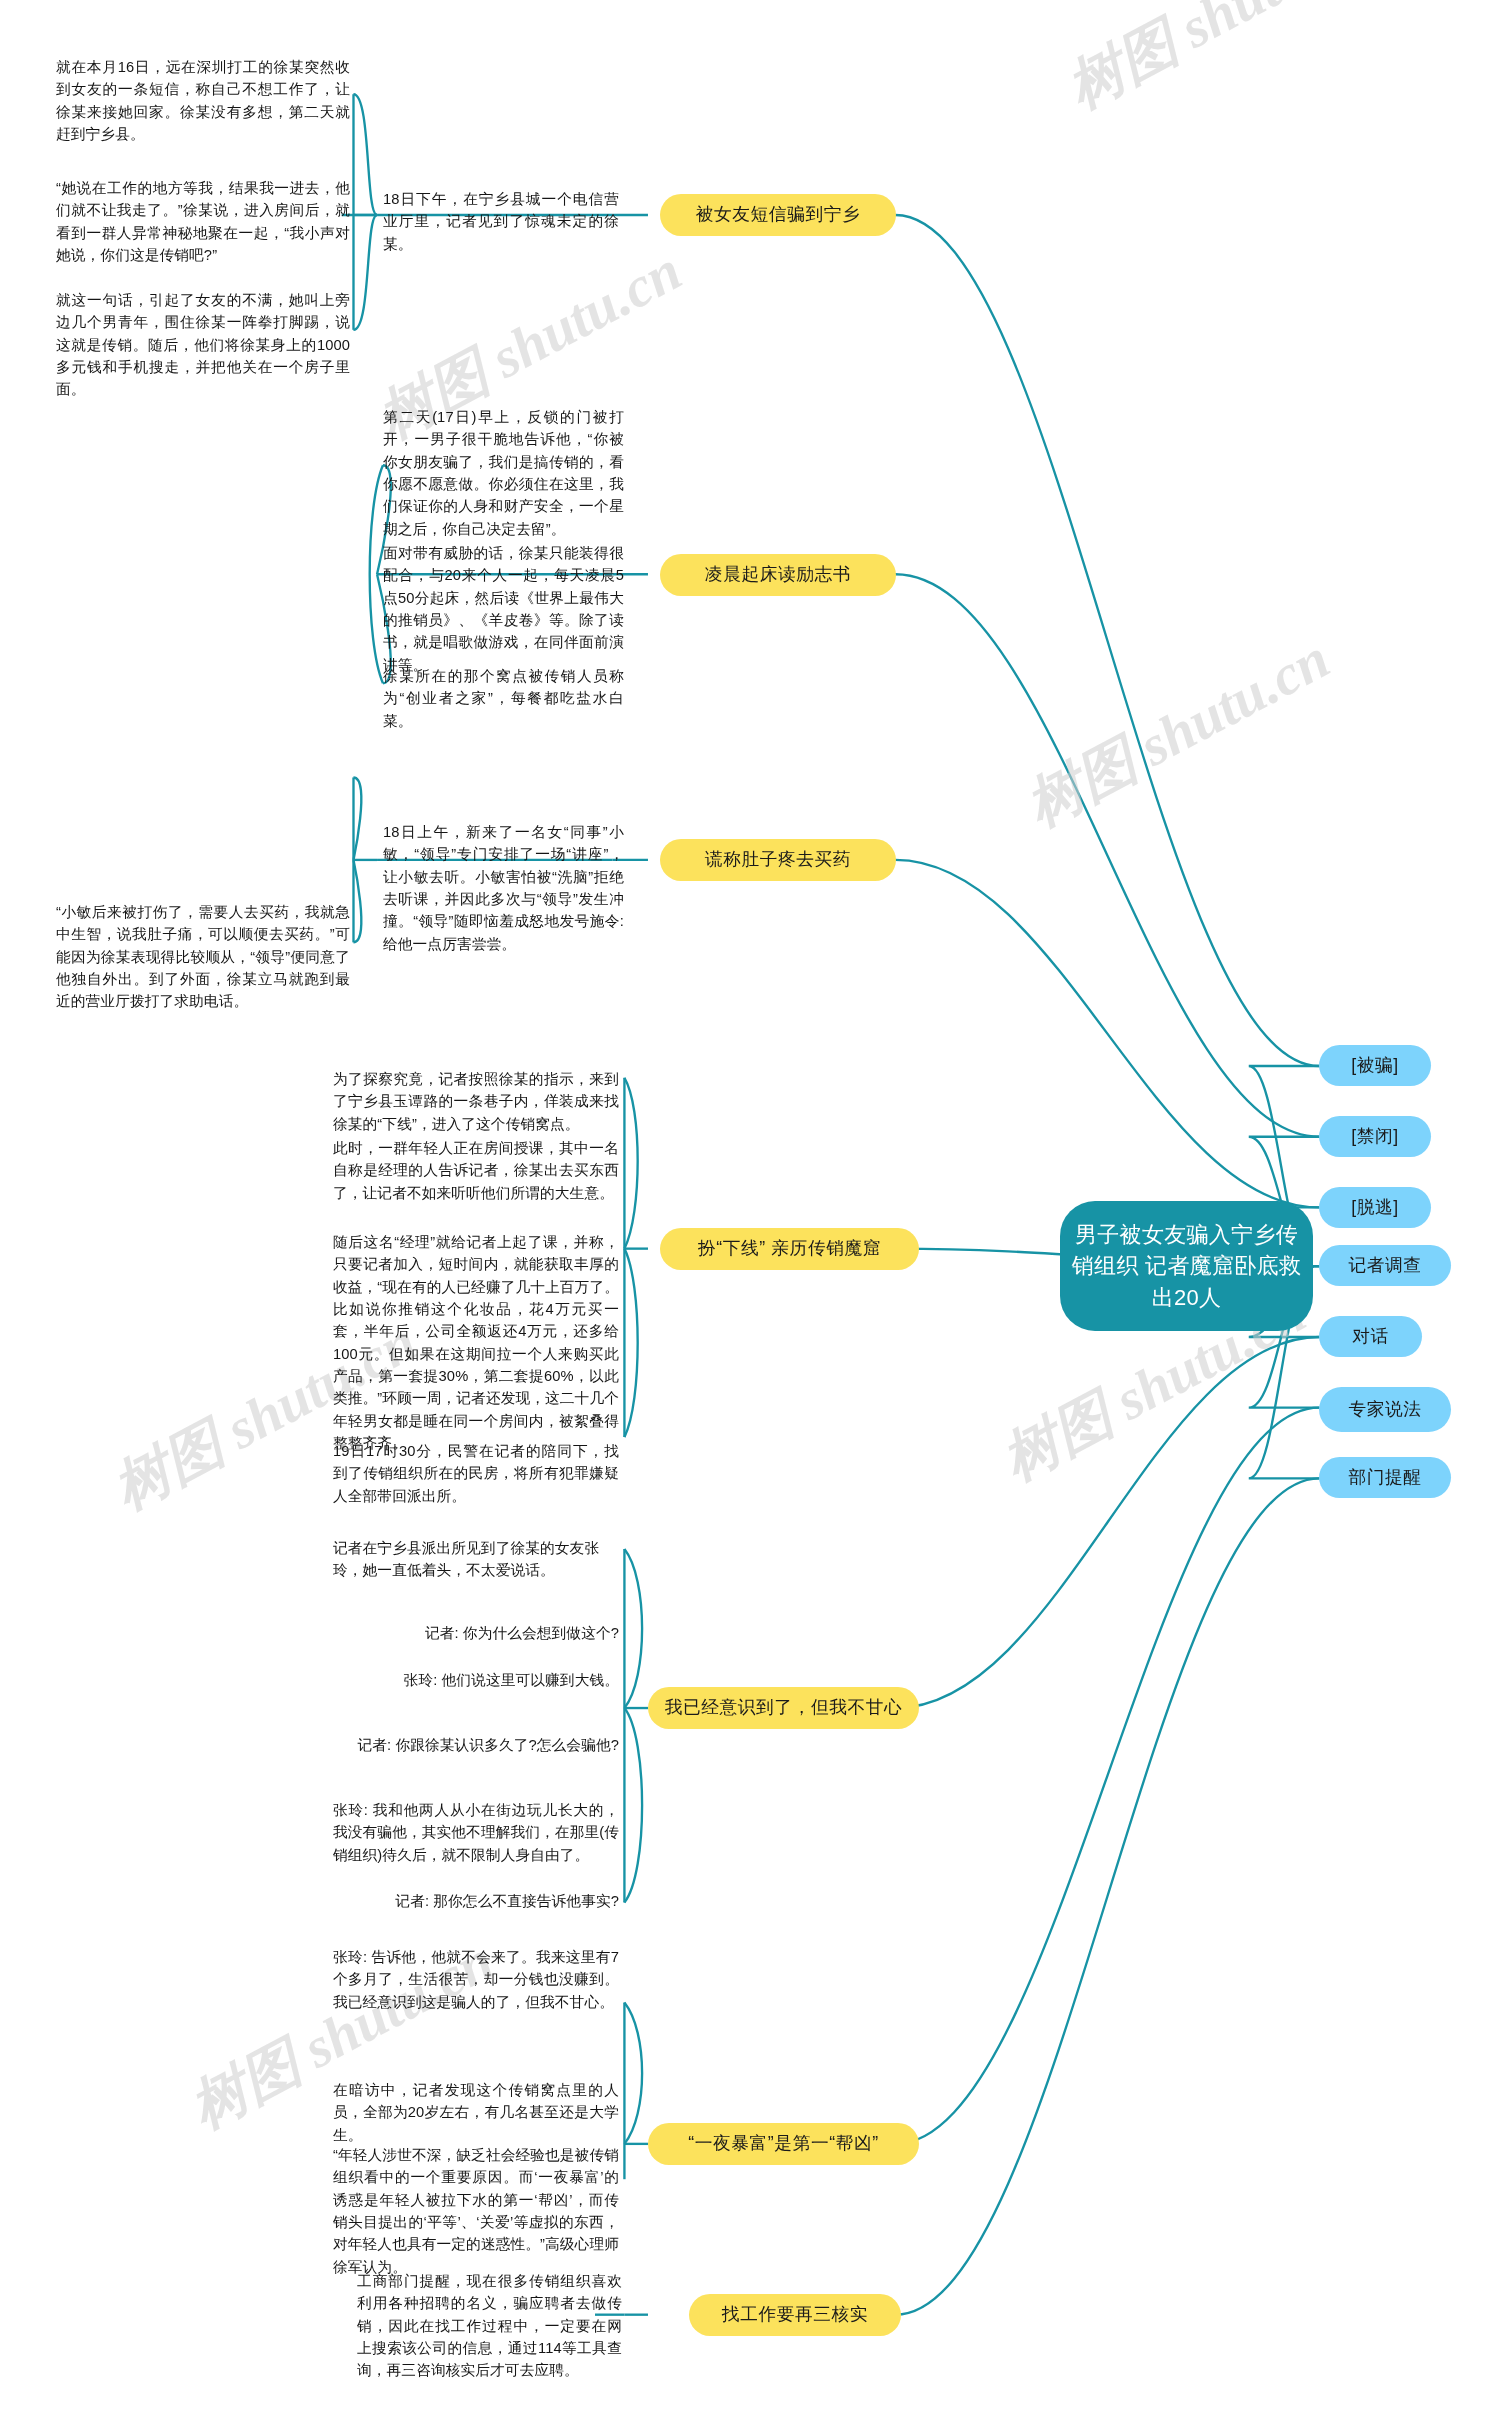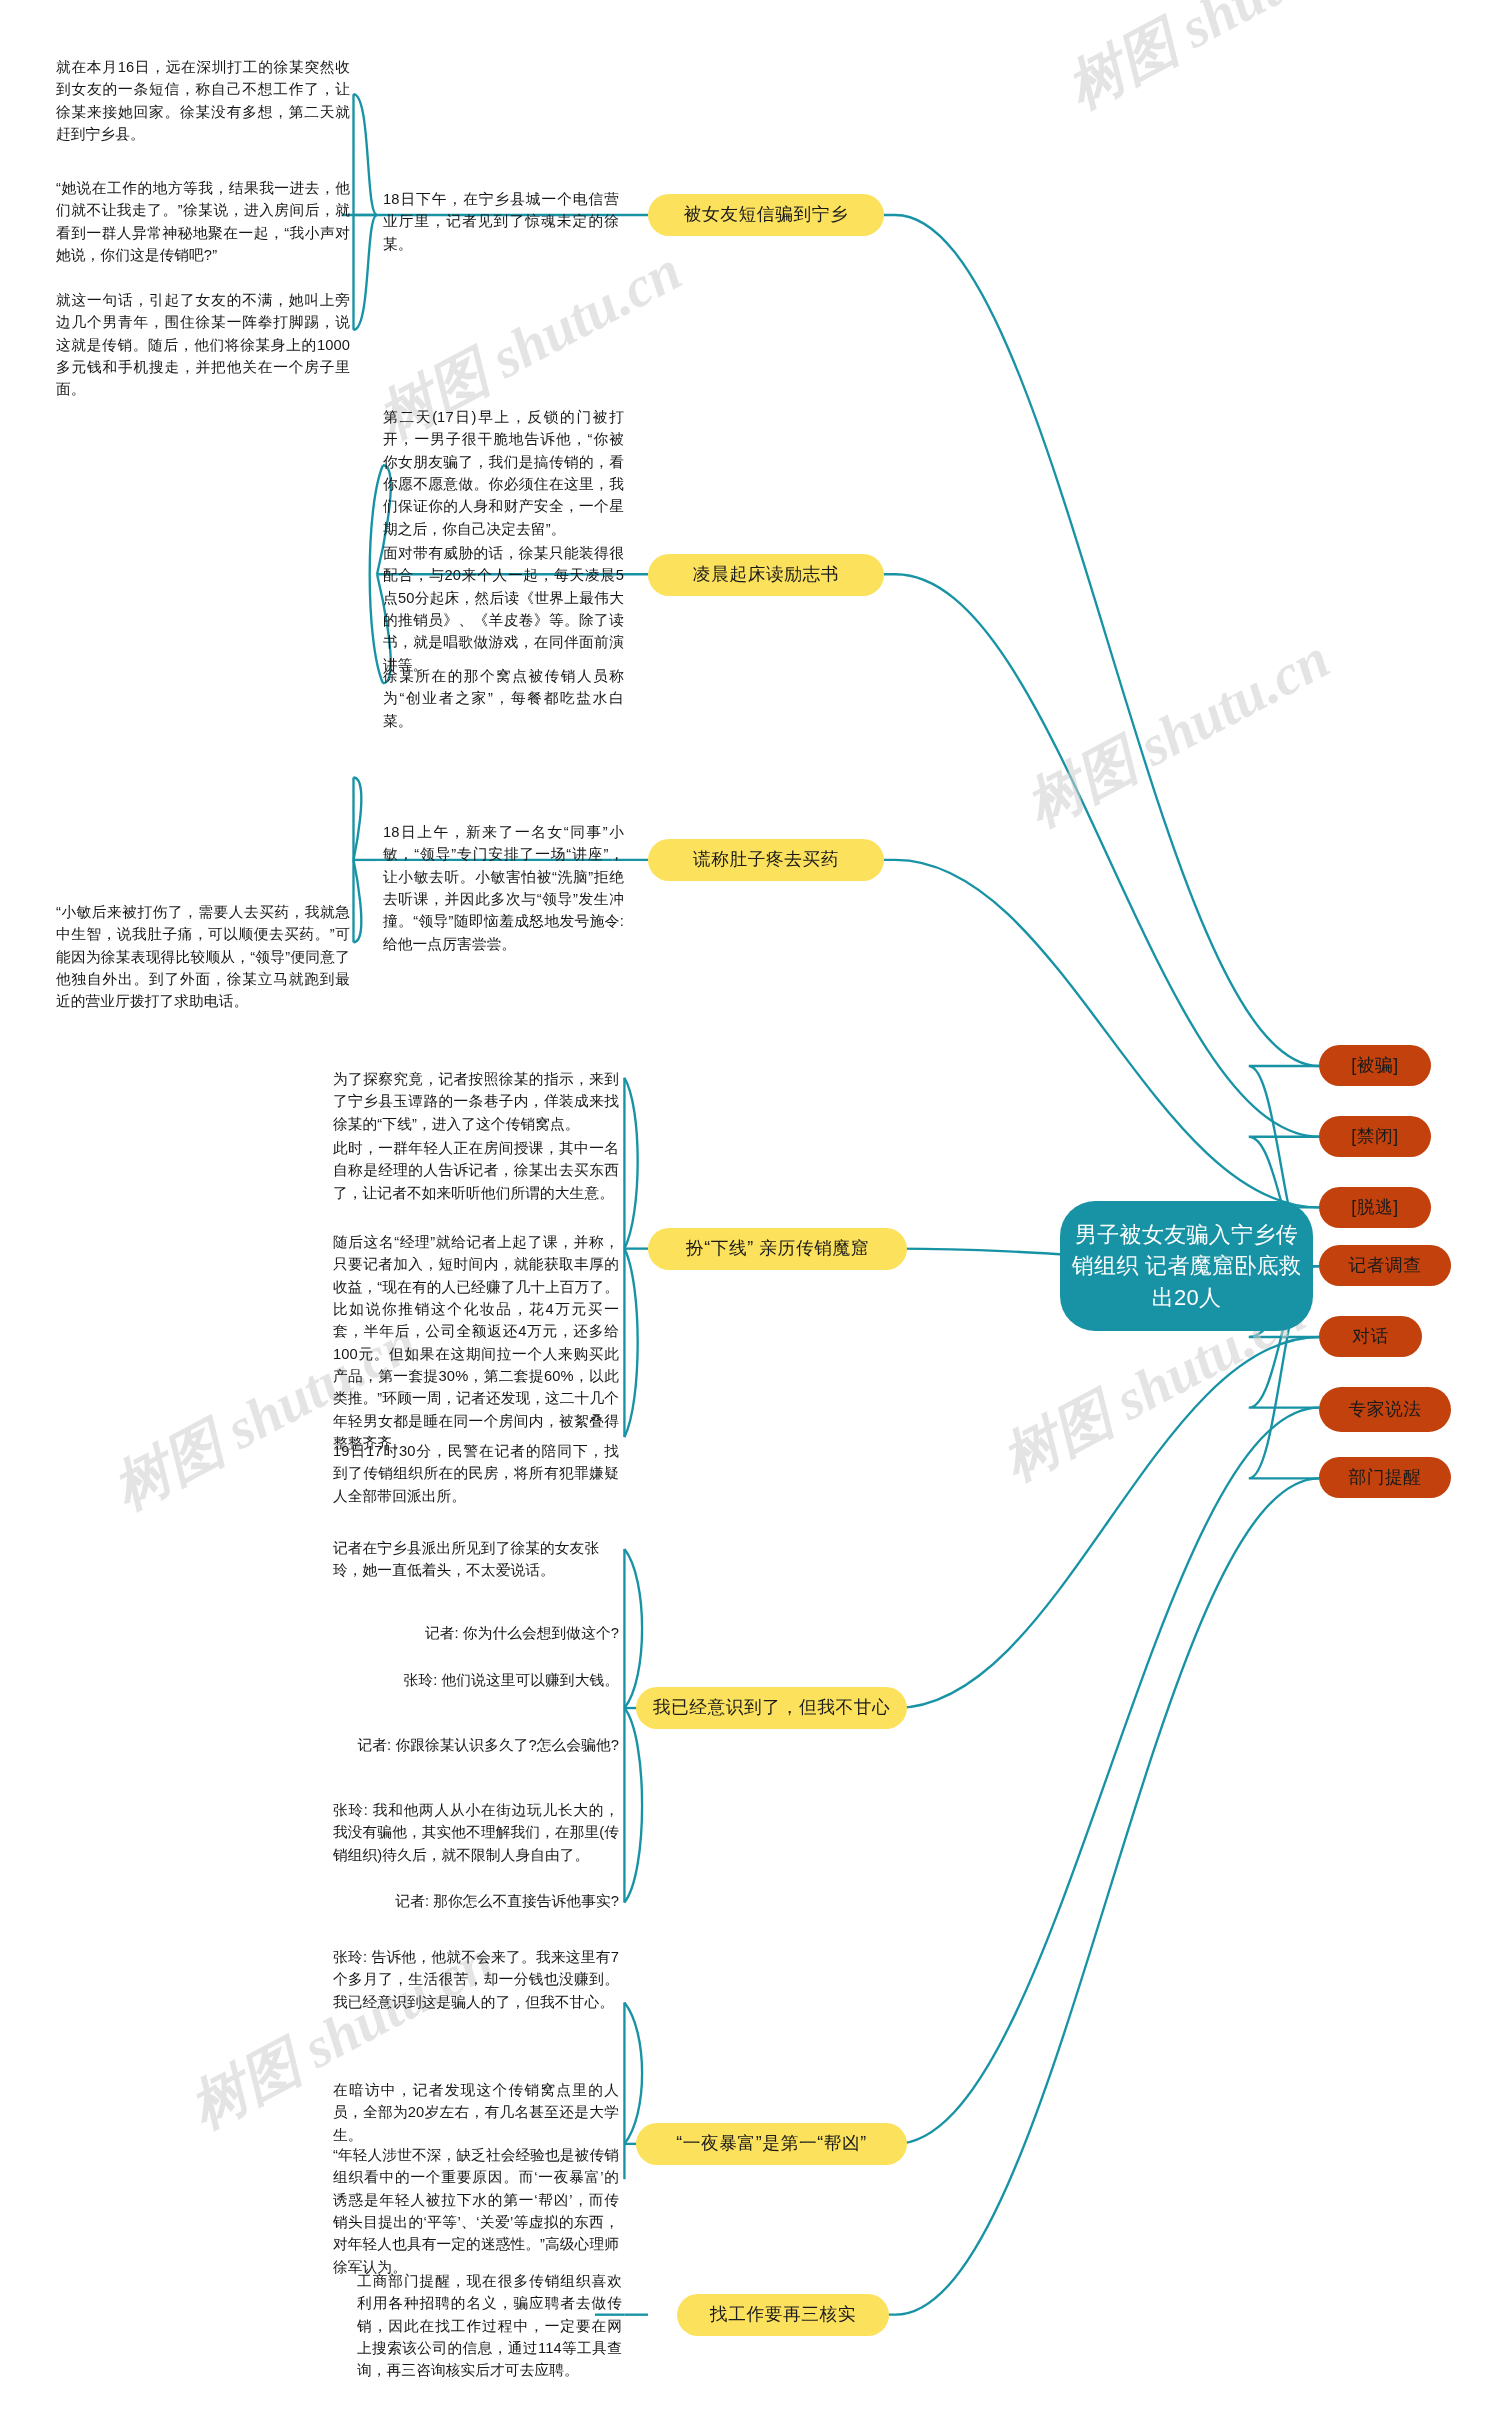--- a/index.html
+++ b/index.html
@@ -25,24 +25,25 @@
     background:#FCE25C;
     border-radius:27px;
     color:#1a1a1a;
     font-size:17.7px;
     line-height:1.2;
     display:flex;align-items:center;justify-content:center;
     text-align:right;
     padding:0 13px;
     box-sizing:border-box;
     letter-spacing:0.6px;
+    margin-left:12px;
   }
   .branch{
     position:absolute;
-    background:#c2410c;
+    background:#7dd3fc;
     border-radius:23.6px;
     color:#1a1a1a;
     font-size:17.7px;
     line-height:1.2;
     display:flex;align-items:center;justify-content:center;
     text-align:left;
     padding:0 11.8px;
     box-sizing:border-box;
     letter-spacing:0.6px;
   }

